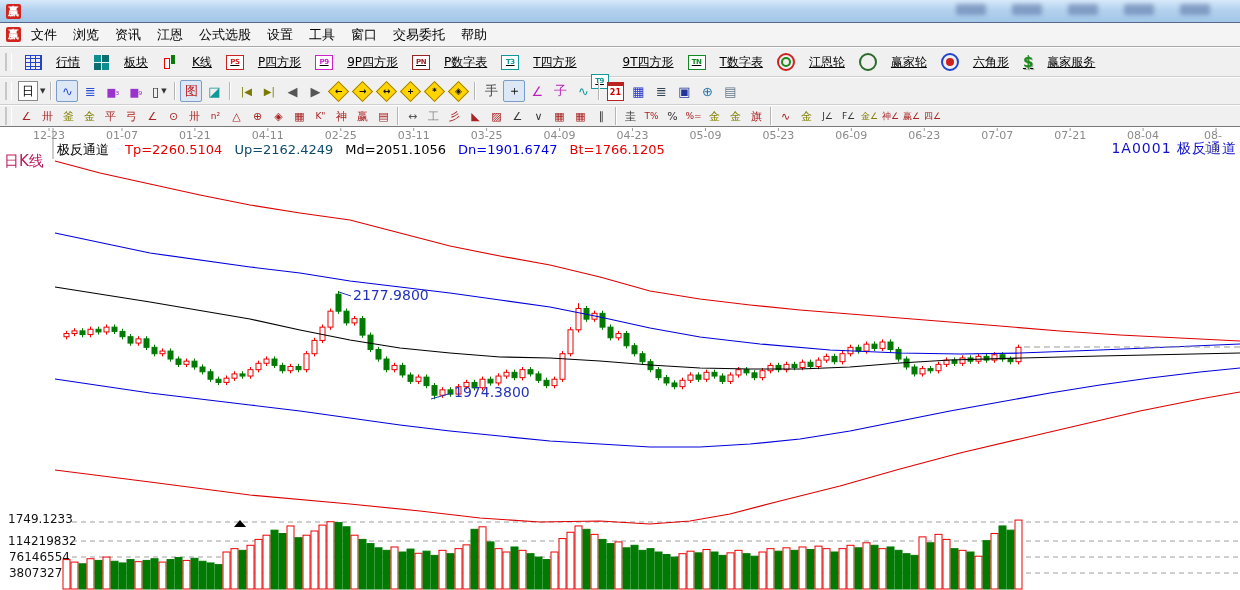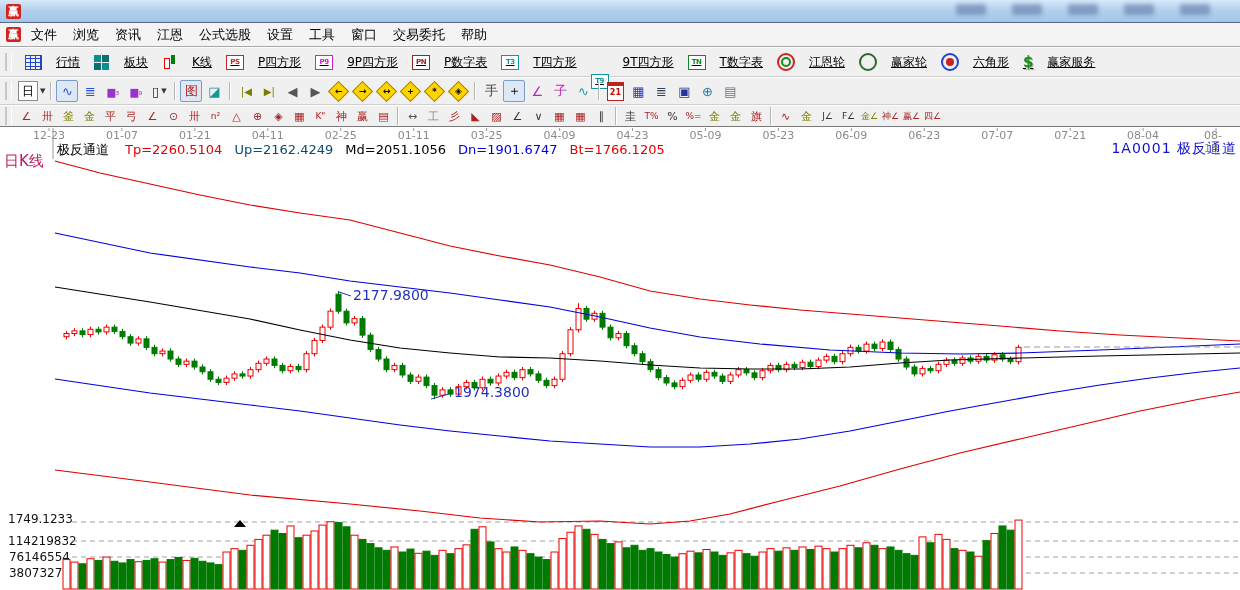--- a/index.html
+++ b/index.html
@@ -413,21 +413,21 @@
   <div class="corner-label">1A0001  极反通道</div>
   <div class="legend">
     <span class="t">极反通道</span><span id="legend-values"><span class="v" style="color: rgb(230, 0, 0);">Tp=2260.5104</span><span class="v" style="color: #0c4a6e;">Up=2162.4249</span><span class="v" style="color: rgb(0, 0, 0);">Md=2051.1056</span><span class="v" style="color: rgb(0, 0, 224); margin-top: 28px;">Dn=1901.6747</span><span class="v" style="color: rgb(230, 0, 0);">Bt=1766.1205</span></span>
   </div>
   <div id="date-row">
       <span class="date-label" style="left: 49px;">12-23</span>
       <span class="date-label" style="left: 121.94px;">01-07</span>
       <span class="date-label" style="left: 194.88px;">01-21</span>
       <span class="date-label" style="left: 267.82px;">04-11</span>
       <span class="date-label" style="left: 340.76px;">02-25</span>
-      <span class="date-label" style="left: 413.7px;">01-11</span>
+      <span class="date-label" style="left: 413.7px;">03-11</span>
       <span class="date-label" style="left: 486.64px;">03-25</span>
       <span class="date-label" style="left: 559.58px;">04-09</span>
       <span class="date-label" style="left: 632.52px;">04-23</span>
       <span class="date-label" style="left: 705.46px;">05-09</span>
       <span class="date-label" style="left: 778.4px;">05-23</span>
       <span class="date-label" style="left: 851.34px;">06-09</span>
       <span class="date-label" style="left: 924.28px;">06-23</span>
       <span class="date-label" style="left: 997.22px;">07-07</span>
       <span class="date-label" style="left: 1070.16px;">07-21</span>
       <span class="date-label" style="left: 1143.1px;">08-04</span>

